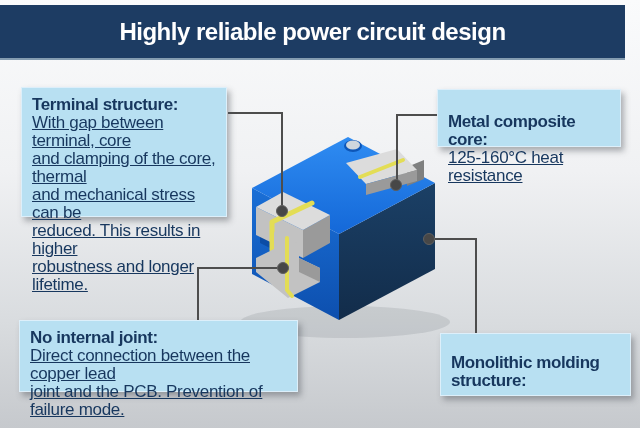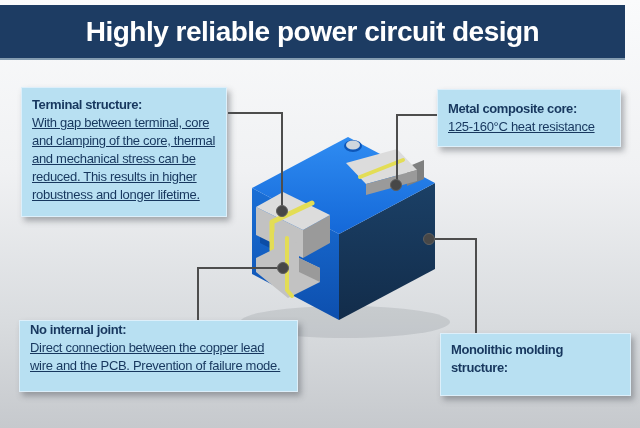--- a/index.html
+++ b/index.html
@@ -14,39 +14,39 @@
   }
   
   .titlebar{
     position:absolute;left:0;top:5px;width:625px;height:53px;
     background:var(--title_bar,#1d3c63);
     border-bottom:2px solid #849cb0;
     display:flex;align-items:center;justify-content:center;
   }
   .titlebar h1{
     margin:0;color:var(--title_text,#fff);
-    font-size:28px;font-weight:bold;letter-spacing:-0.5px;
+    font-size:24px;font-weight:bold;letter-spacing:-0.5px;
     white-space:nowrap;
   }
   
   .callout{
     position:absolute;box-sizing:border-box;
     background:var(--callout_bg,#b8e0f2);
     color:var(--callout_text,#17375e);
     border:1px solid #ddeffa;
     box-shadow:3px 4px 6px rgba(80,85,90,0.45);
     padding:8px 10px;
-    font-size:13px;line-height:18px;letter-spacing:-0.3px;
+    font-size:17px;line-height:18px;letter-spacing:-0.3px;
   }
   .callout-heading{font-weight:bold;display:block;letter-spacing:-0.4px;}
   .callout-body{white-space:pre-line;display:block;text-decoration:underline;}
   #box-terminal {left:21px; top:87px;  width:206px;height:130px;}
-  #box-core     {left:437px;top:89px;  width:184px;height:58px; padding-top:10px;}
-  #box-joint    {left:19px; top:320px; width:279px;height:72px; padding-top:0;}
-  #box-molding  {left:440px;top:333px; width:191px;height:63px; padding-top:7px;}
+  #box-core     {left:437px;top:89px;  width:184px;height:58px; padding-top:23px;}
+  #box-joint    {left:19px; top:320px; width:279px;height:72px; padding-top:8px;}
+  #box-molding  {left:440px;top:333px; width:191px;height:63px; padding-top:20px;}
   
   svg{position:absolute;left:0;top:0;}
   .connector{stroke:var(--connector_line,#4d4d4d);stroke-width:2;fill:none;}
   .dot{fill:var(--anchor_dot,#474747);stroke:#5f5f5f;stroke-width:1;}
   .face-top{fill:url(#grTop);}
   .face-left{fill:url(#grLeft);}
   .face-right{fill:url(#grRight);}
   .notch-rim{fill:#0d56b8;}
   .notch-in{fill:#cfd6dd;}
   .slot{fill:#0c4da6;}
@@ -144,20 +144,20 @@
   </div>
 
   <div class="callout" id="box-core">
     <span class="callout-heading">Metal composite core:</span>
     <span class="callout-body">125-160°C heat resistance</span>
   </div>
 
   <div class="callout" id="box-joint">
     <span class="callout-heading">No internal joint:</span>
     <span class="callout-body">Direct connection between the copper lead
-wire and the PCB. Prevention of failure mode.</span>
+joint and the PCB. Prevention of failure mode.</span>
   </div>
 
   <div class="callout" id="box-molding">
     <span class="callout-heading">Monolithic molding structure:</span>
   </div>
 
 </div>
 
 </body></html>

